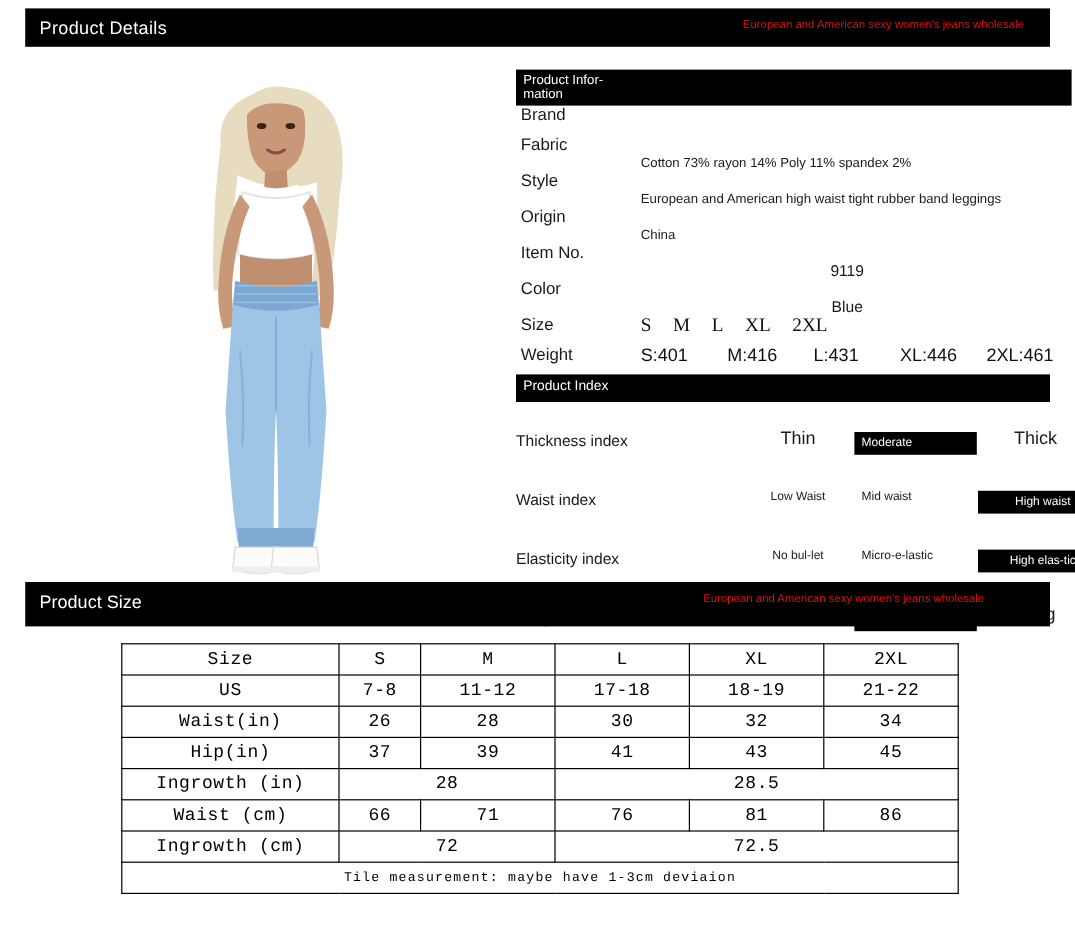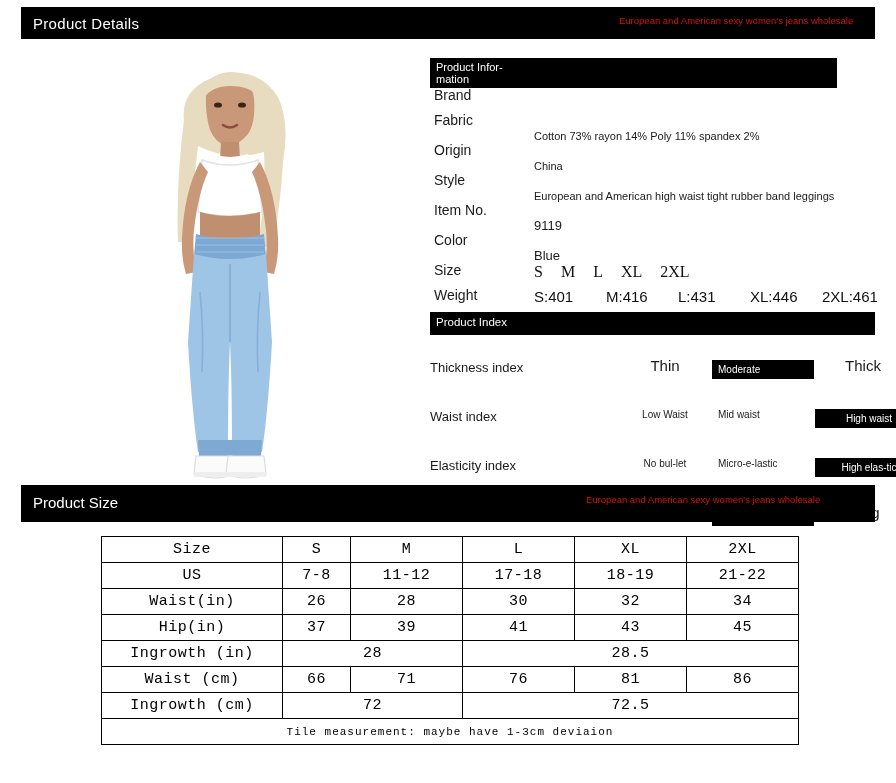--- a/index.html
+++ b/index.html
@@ -53,21 +53,21 @@
     height: 450px;
     overflow: hidden;
     background: #ffffff;
   }
 
   
   .info-header {
     position: absolute;
     left: 430px;
     top: 58px;
-    width: 407px;
+    width: 463px;
     height: 30px;
     background: #000000;
   }
   .info-header .label {
     position: absolute;
     left: 6px;
     top: 3px;
     width: 80px;
     font-size: 11px;
     line-height: 12px;
@@ -97,20 +97,21 @@
   .info-val {
     flex: 1;
     font-size: 11px;
     color: #1a1a1a;
     padding-left: 42px;
     line-height: 14px;
     margin-top: 16px;
   }
   .info-val.big {
     font-size: 13px;
+    text-align: center;
   }
   .size-list {
     display: flex;
     gap: 18px;
     font-family: "Liberation Serif", serif;
     font-size: 16px;
     padding-left: 42px;
   }
   .weight-list {
     display: flex;
@@ -281,26 +282,26 @@
 <div class="info-table">
   <div class="info-row">
     <div class="info-key">Brand</div>
     <div class="info-val"></div>
   </div>
   <div class="info-row">
     <div class="info-key">Fabric</div>
     <div class="info-val">Cotton 73% rayon 14% Poly 11% spandex 2%</div>
   </div>
   <div class="info-row">
+    <div class="info-key">Style</div>
+    <div class="info-val">European and American high waist tight rubber band leggings</div>
+  </div>
+  <div class="info-row">
     <div class="info-key">Origin</div>
     <div class="info-val">China</div>
-  </div>
-  <div class="info-row">
-    <div class="info-key">Style</div>
-    <div class="info-val">European and American high waist tight rubber band leggings</div>
   </div>
   <div class="info-row">
     <div class="info-key">Item No.</div>
     <div class="info-val big">9119</div>
   </div>
   <div class="info-row">
     <div class="info-key">Color</div>
     <div class="info-val big">Blue</div>
   </div>
   <div class="info-row">

